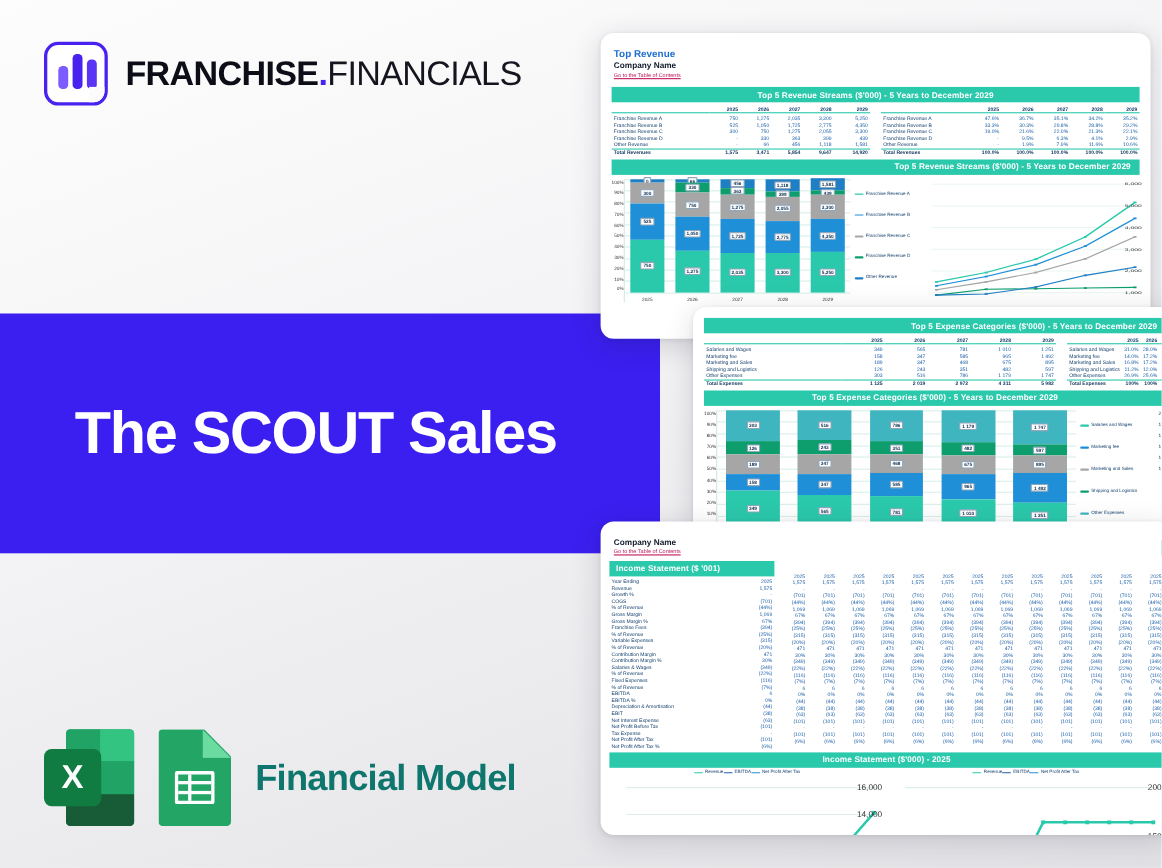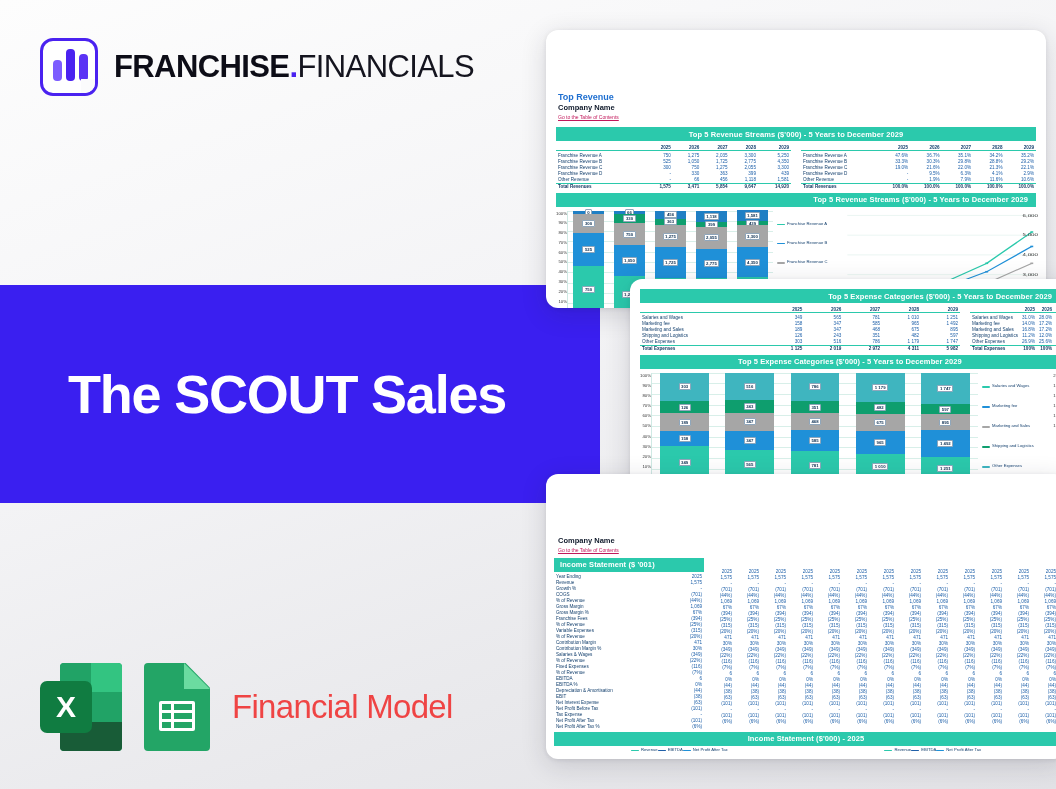--- a/index.html
+++ b/index.html
@@ -61,33 +61,33 @@
   .gsheet-icon .grid {
     position: absolute; left: 15px; top: 38px; width: 36px; height: 30px;
     border: 3px solid #fff; border-radius: 2px;
   }
   .gsheet-icon .grid::before, .gsheet-icon .grid::after {
     content:""; position: absolute; left: 0; width: 100%; height: 3px; background: #fff;
   }
   .gsheet-icon .grid::before { top: 6px; }
   .gsheet-icon .grid::after { top: 15px; }
   .gsheet-icon .vline { position: absolute; left: 9px; top: 0; width: 3px; height: 100%; background: #fff; }
-  #filetype-label { font-size: 33px; font-weight: 400; letter-spacing: -0.7px; color: #ef4444; }
+  #filetype-label { font-size: 33px; font-weight: 700; letter-spacing: -0.7px; color: #0f766e; }
 
   
   .shot {
     position: absolute; background: #fff; border-radius: 12px;
     box-shadow: 0 6px 26px rgba(30,30,50,.16), 0 1px 4px rgba(30,30,50,.10);
     overflow: hidden; color: #1b5ea8;
   }
   #shot-revenue  { left: 546px; top: 30px;  width: 500px; height: 278px; z-index: 1; }
   #shot-expenses { left: 630px; top: 279px; width: 440px; height: 250px; z-index: 2; }
   #shot-financials { left: 546px; top: 474px; width: 520px; height: 285px; z-index: 3; }
 
-  .shot-inner { padding: 14px 12px 0 12px; margin-top: 48px; }
+  .shot-inner { padding: 14px 12px 0 12px; }
   .sheet-title { color: #1f6fd0; font-size: 9px; font-weight: 700; line-height: 1.25; }
   .sheet-sub { color: #101a2b; font-size: 7.5px; font-weight: 700; line-height: 1.3; }
   .sheet-link { color: #c2185b; font-size: 5px; text-decoration: underline; line-height: 1.6; }
 
   .band {
     background: #2bc9ac; color: #fff; font-size: 7.5px; font-weight: 700;
     text-align: center; padding: 2.5px 0; letter-spacing: .1px; white-space: nowrap; overflow: hidden;
   }
   .band.left { text-align: left; padding-left: 6px; }
   .band.right { text-align: right; padding-right: 8px; }

